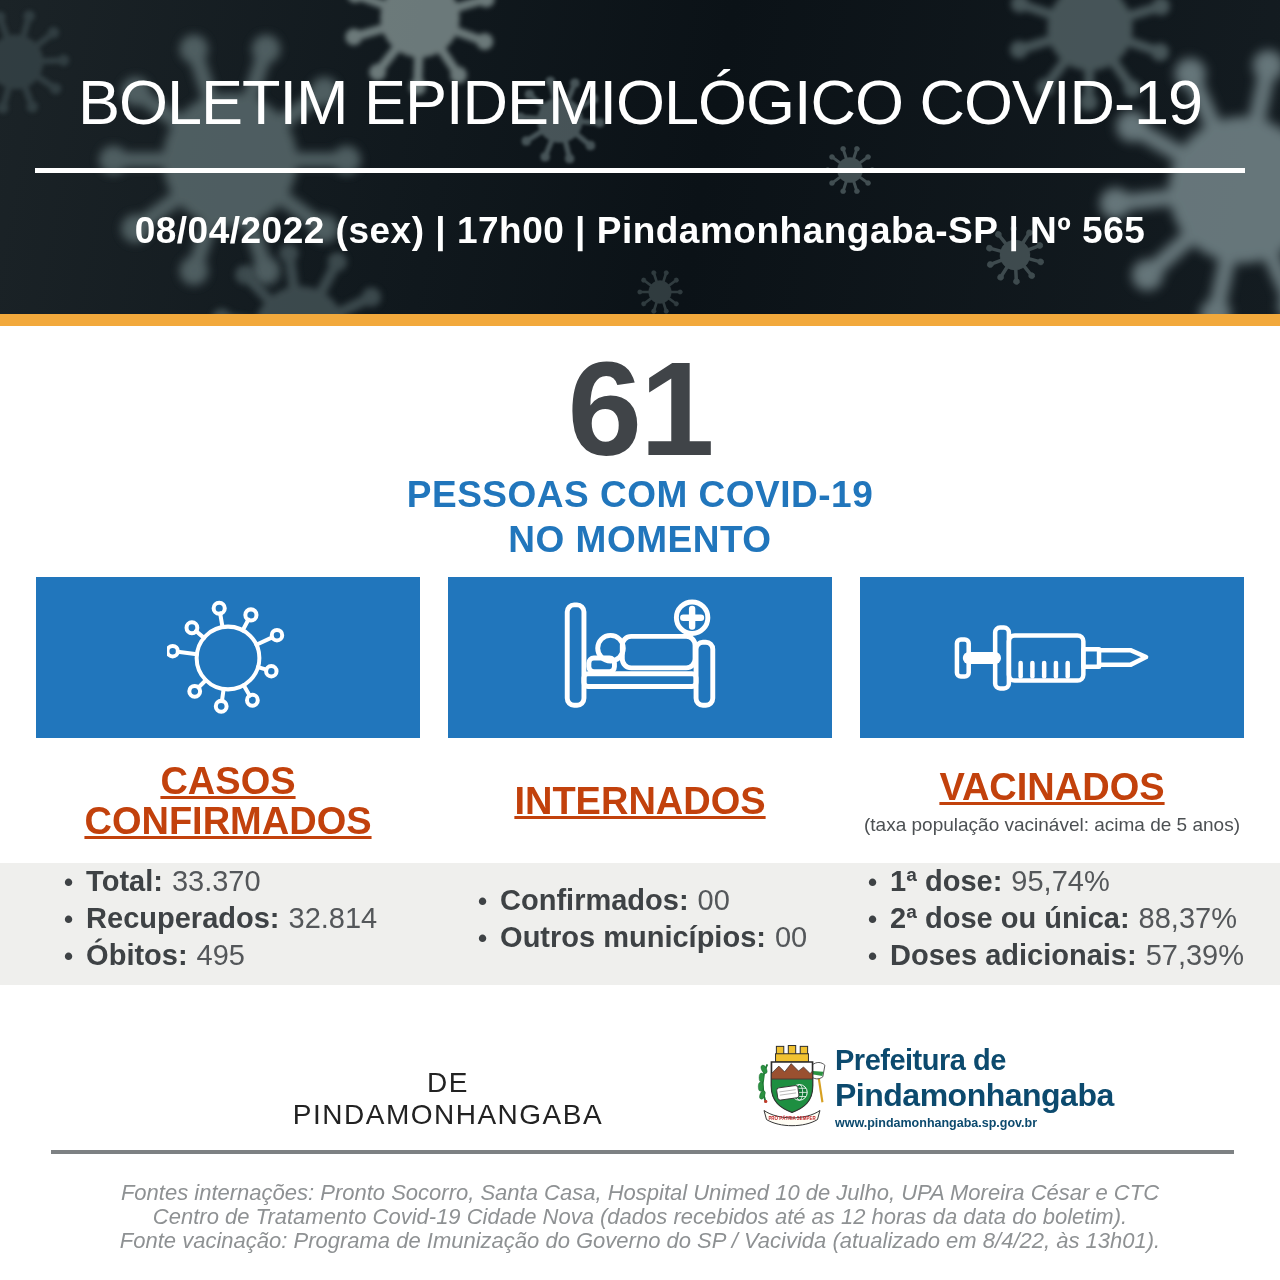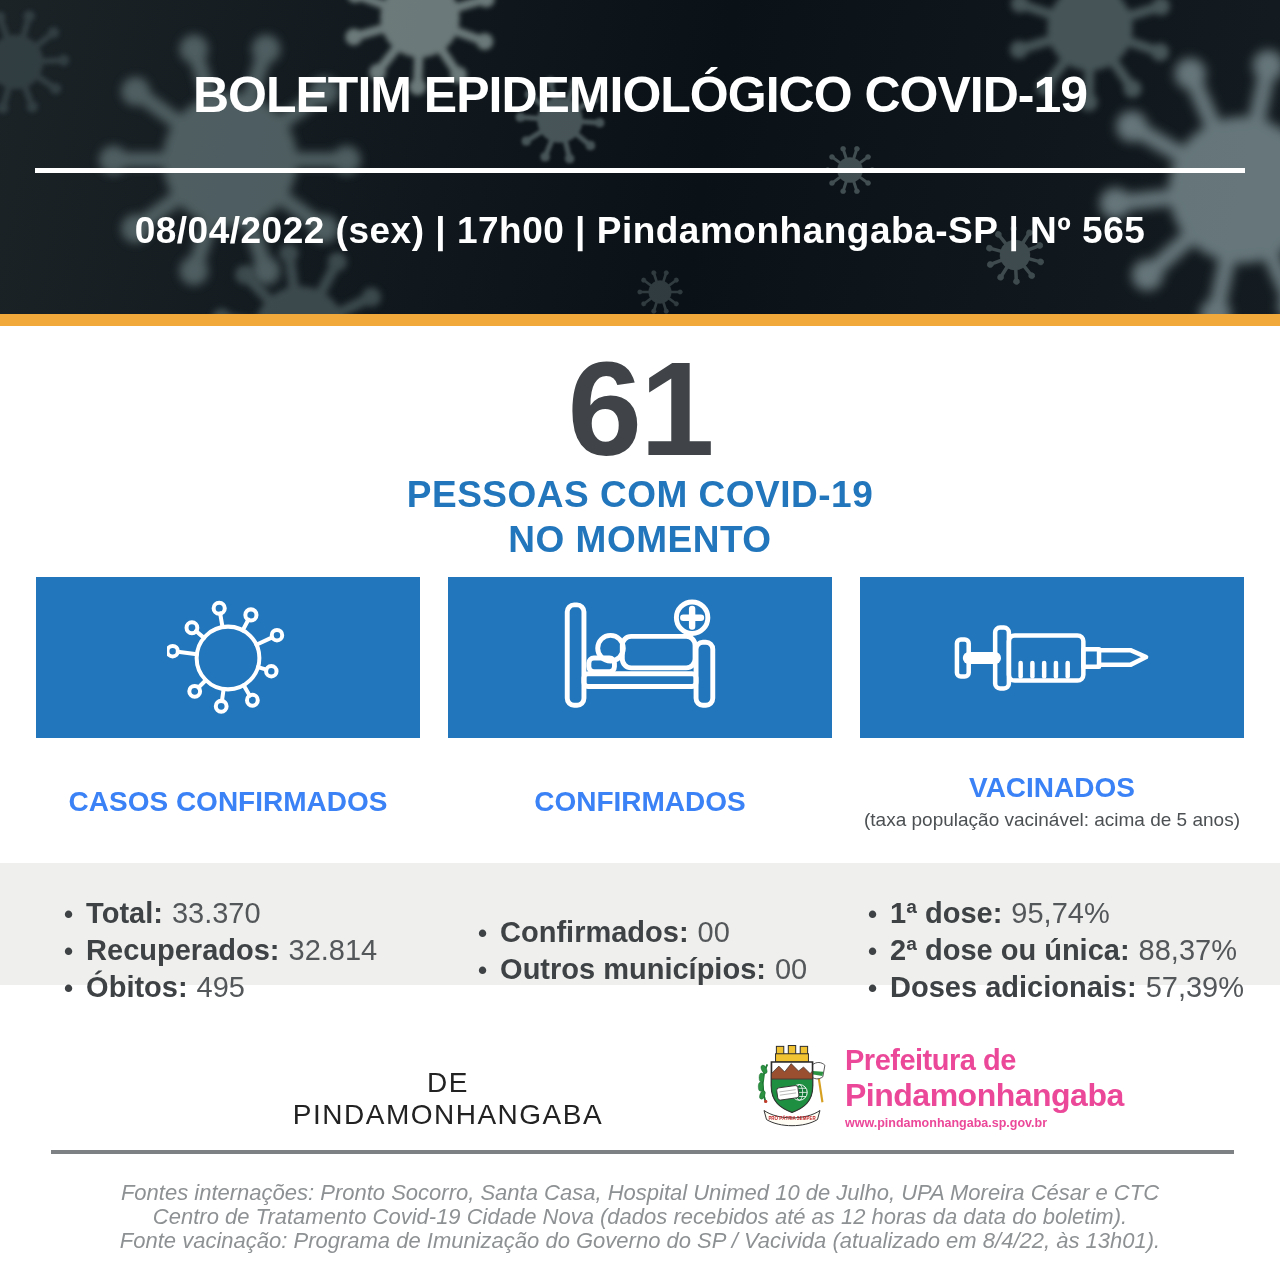--- a/index.html
+++ b/index.html
@@ -13,22 +13,22 @@
   
   .header {
     position:absolute; top:0; left:0; width:1280px; height:314px;
     background:linear-gradient(100deg,#1b2327 0%,#10181d 35%,#0b1217 55%,#141c21 100%);
     overflow:hidden;
   }
   .header-bg { position:absolute; top:0; left:0; width:1280px; height:314px; }
   .header-content { position:absolute; top:0; left:0; width:100%; height:100%; }
   .header-title {
     position:absolute; top:66px; left:0; width:100%;
-    text-align:center; color:#ffffff; font-weight:bold;
-    font-size:50px; letter-spacing:-1px; white-space:nowrap;
+    text-align:center; color:#ffffff; font-weight:normal;
+    font-size:63px; letter-spacing:-1px; white-space:nowrap;
   }
   .header-divider {
     position:absolute; top:168px; left:35px; width:1210px; height:5px;
     background:#ffffff;
   }
   .header-subtitle {
     position:absolute; top:210px; left:0; width:100%;
     text-align:center; color:#ffffff; font-weight:bold;
     font-size:37px; letter-spacing:0.5px; white-space:nowrap;
   }
@@ -46,49 +46,49 @@
   .row3 { position:absolute; left:36px; width:1208px; display:grid; grid-template-columns:1fr 1fr 1fr; column-gap:28px; }
   .cards-row { top:577px; }
   .card-tile {
     height:161px; background:#2176bc;
     display:flex; align-items:center; justify-content:center;
   }
   .card-tile svg { display:block; }
 
   .titles-row { top:758px; }
   .title-cell { display:flex; flex-direction:column; justify-content:center; min-height:88px; text-align:center; }
-  .card-title { font-size:28px; font-weight:bold; color:#3b82f6; line-height:1.05; }
+  .card-title { font-size:38px; font-weight:bold; color:#c2410c; line-height:1.05;text-decoration:underline; }
   .card-subtitle { font-size:19px; color:#4c5053; margin-top:7px; }
 
   
   .stats-band {
     position:absolute; top:863px; left:0; width:1280px; height:122px;
     background:#efefed;
   }
-  .stats-row { top:0; position:relative; height:108px;margin-top:32px; }
+  .stats-row { top:0; position:relative; height:108px; }
   .stats-cell { display:flex; flex-direction:column; justify-content:center; }
   .stats-cell-1 { padding-left:28px; }
   .stats-cell-2 { padding-left:30px; }
   .stats-cell-3 { padding-left:8px; }
   .stat-list { list-style:none; }
   .stat-row { font-size:29px; line-height:36px; white-space:nowrap; }
   .stat-row::before { content:"•"; color:#3e4245; font-weight:bold; margin-right:13px; font-size:26px; }
   .stat-label { font-weight:bold; color:#3e4245; margin-right:9px; }
   .stat-value { font-weight:normal; color:#54575a; }
 
   
   .org-block {
     position:absolute; left:278px; top:1052px; width:340px; text-align:center; color:#161616;
   }
   .org-line1 { font-size:28px; font-weight:bold; letter-spacing:0.5px; }
   .org-line2 { font-size:28px; font-weight:normal; letter-spacing:1.5px; margin-top:15px; color:#222; }
 
   .logo-block { position:absolute; left:755px; top:1030px; display:flex; align-items:flex-start; }
   .crest { width:74px; height:110px; }
-  .logo-text { margin-left:16px; margin-top:16px; color:#ec4899; }
+  .logo-text { margin-left:6px; margin-top:16px; color:#0c4a6e; }
   .logo-name1 { font-size:29px; font-weight:bold; line-height:1.0; letter-spacing:-0.5px; }
   .logo-name2 { font-size:32px; font-weight:bold; line-height:1.0; margin-top:4px; letter-spacing:-0.5px; }
   .logo-url { font-size:12.5px; font-weight:bold; margin-top:5px; }
 
   .footer-rule { position:absolute; top:1150px; left:51px; width:1183px; height:4px; background:#7d8183; }
 
   .notes { position:absolute; top:1181px; left:0; width:100%; text-align:center; }
   .note-line { font-size:22px; line-height:24px; font-style:italic; color:#8e9193; }
 </style>
 </head>
@@ -212,21 +212,21 @@
         </g>
       </svg>
     </div>
   </div>
 
   <div class="row3 titles-row">
     <div class="title-cell">
       <div class="card-title">CASOS CONFIRMADOS</div>
     </div>
     <div class="title-cell">
-      <div class="card-title">CONFIRMADOS</div>
+      <div class="card-title">INTERNADOS</div>
     </div>
     <div class="title-cell">
       <div class="card-title">VACINADOS</div>
       <div class="card-subtitle">(taxa população vacinável: acima de 5 anos)</div>
     </div>
   </div>
 
   <div class="stats-band">
     <div class="row3 stats-row">
       <div class="stats-cell stats-cell-1">

